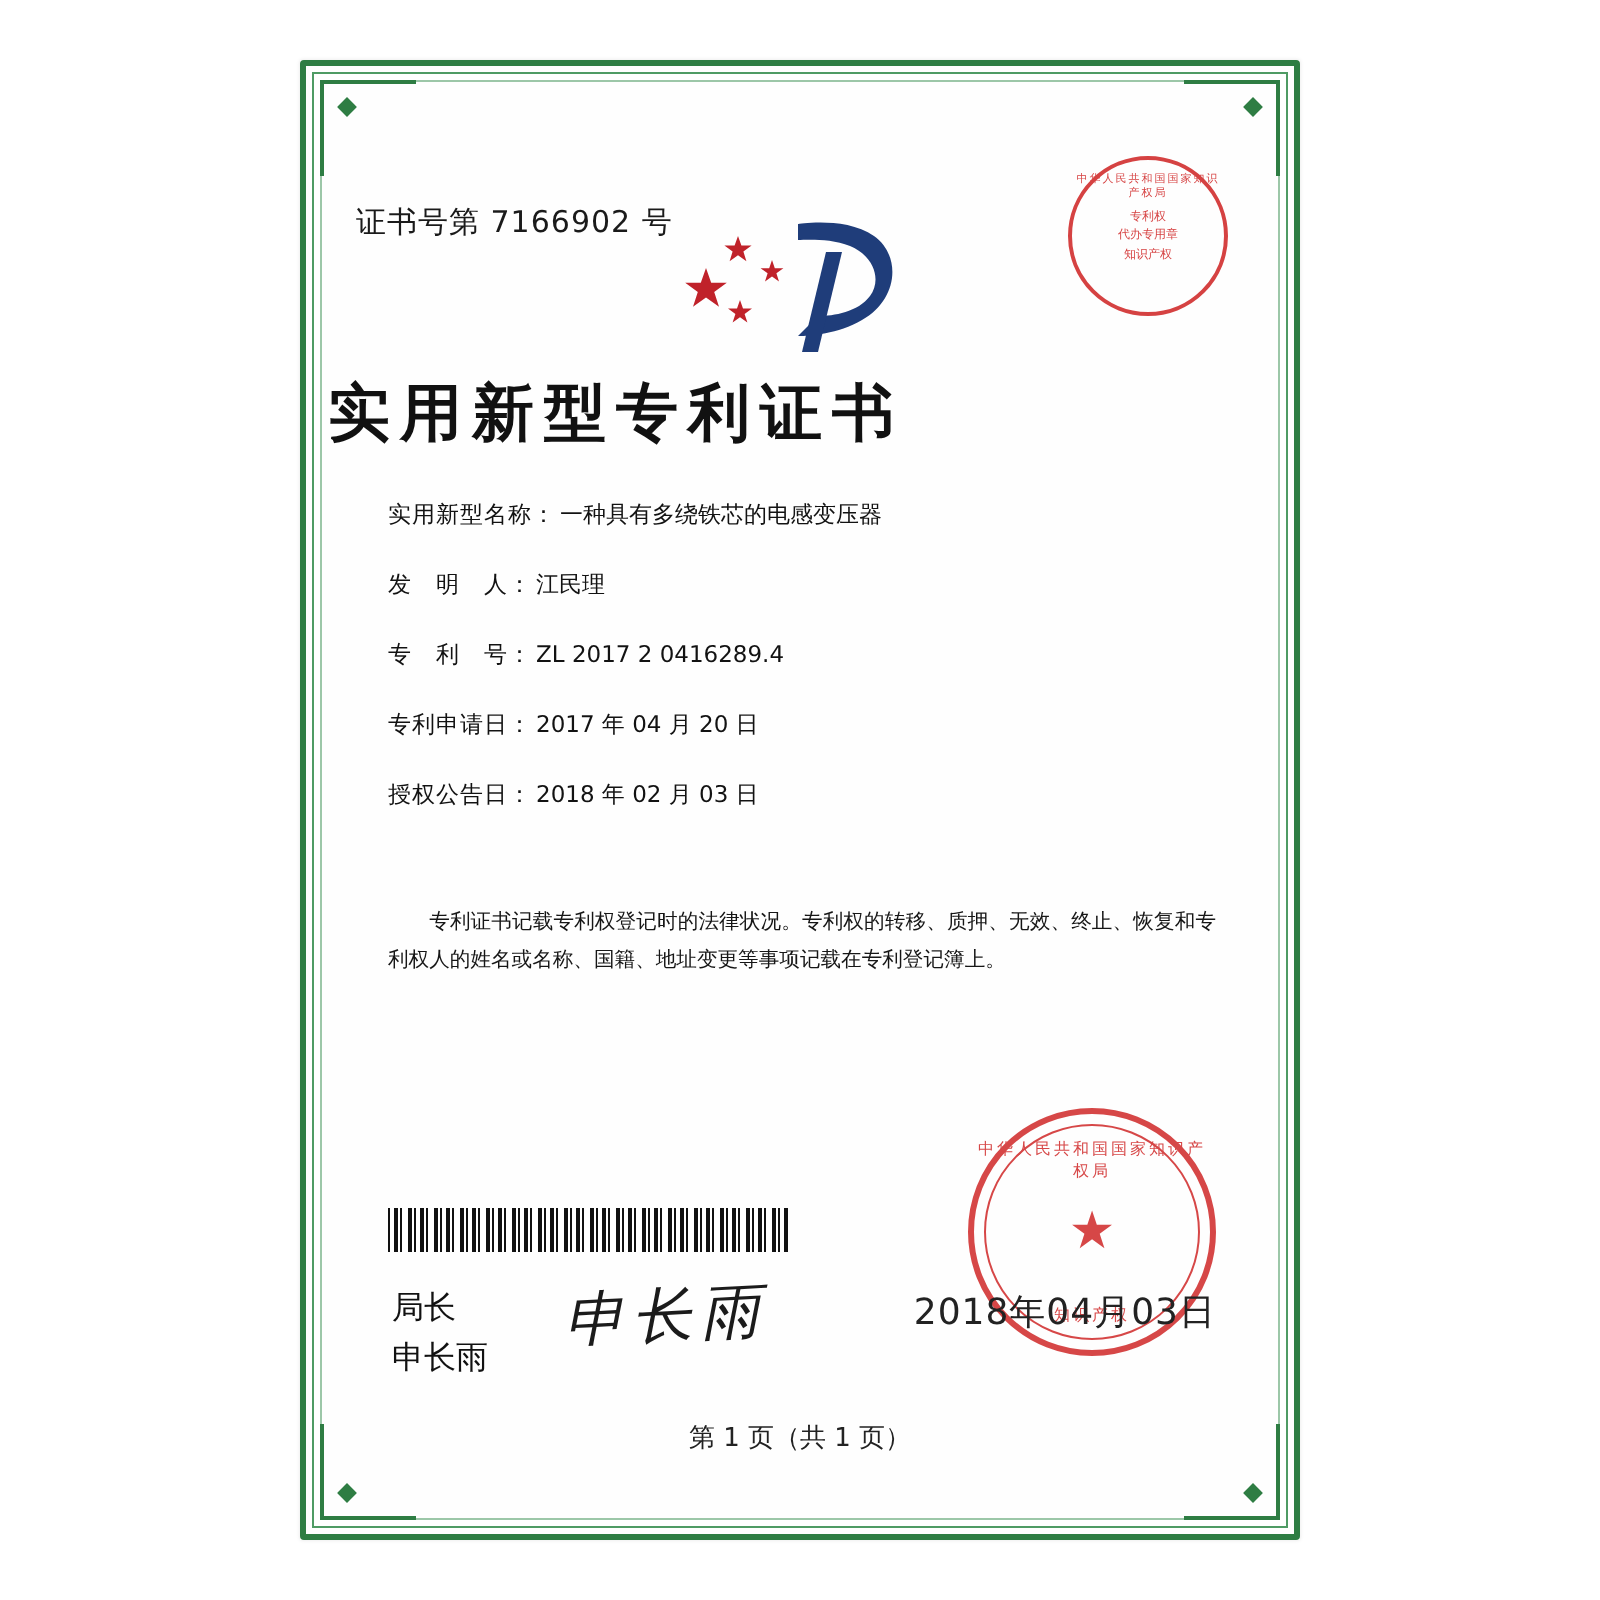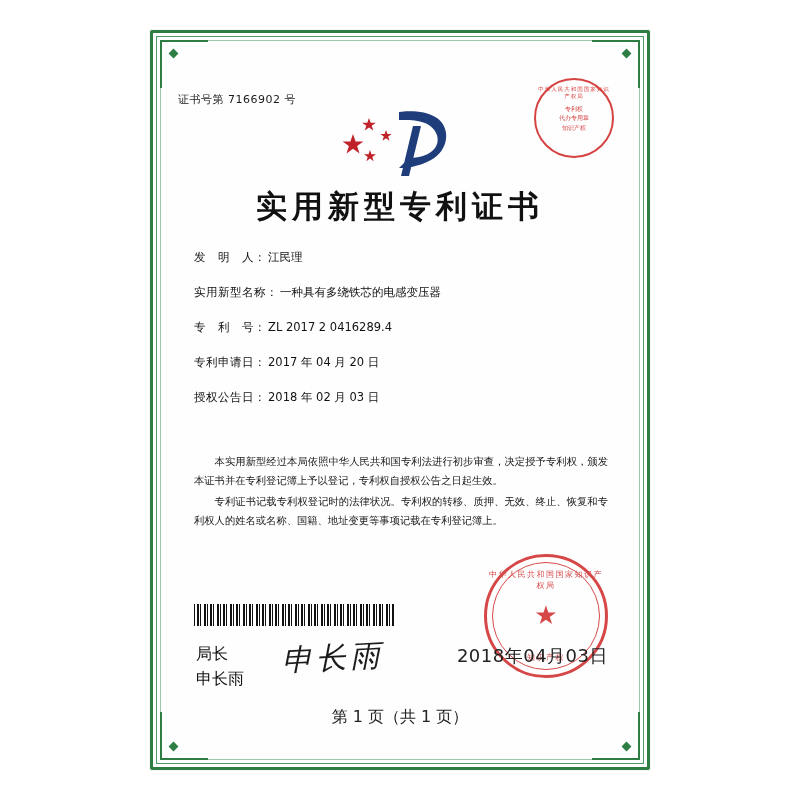--- a/index.html
+++ b/index.html
@@ -68,22 +68,22 @@
 
   .content {
     position: absolute;
     left: 14px; top: 14px; right: 14px; bottom: 14px;
   }
 
   
   .cert-no {
     position: absolute;
     left: 14px;
-    top: 48px;
-    font-size: 11px;
+    top: 58px;
+    font-size: 15px;
     color: #1a1a1a;
     letter-spacing: 0.5px;
     font-family: "DejaVu Sans", sans-serif;
   }
 
   
   .emblem {
     position: absolute;
     left: 175px;
     top: 60px;
@@ -123,21 +123,21 @@
     text-align: center;
     font-size: 5.5px;
     letter-spacing: 1px;
   }
 
   
   .title {
     position: absolute;
     left: 0; right: 0;
     top: 142px;
-    text-align: center;
+    text-align: left;
     font-size: 31px;
     font-weight: bold;
     letter-spacing: 5px;
     color: #111;
     font-family: "DejaVu Sans", sans-serif;
   }
 
   
   .fields {
     position: absolute;
@@ -257,21 +257,21 @@
     font-family: "DejaVu Sans", sans-serif;
     letter-spacing: 0.5px;
   }
 
   
   .footer {
     position: absolute;
     left: 0; right: 0;
     bottom: 28px;
     text-align: center;
-    font-size: 16px;
+    font-size: 13px;
     color: #222;
     font-family: "DejaVu Sans", sans-serif;
   }
 </style>
 </head>
 <body>
 
 <div id="page">
   <div class="sheet">
 
@@ -311,38 +311,37 @@
           <div>专利权</div>
           <div>代办专用章</div>
           <div>知识产权</div>
         </div>
       </div>
 
       <div class="title">实用新型专利证书</div>
 
       <div class="fields">
         <div class="field-row">
+          <span class="lbl">实用新型名称：</span><span class="val">一种具有多绕铁芯的电感变压器</span>
+        </div>
+        <div class="field-row">
           <span class="lbl">发　明　人：</span><span class="val">江民理</span>
         </div>
         <div class="field-row">
-          <span class="lbl">实用新型名称：</span><span class="val">一种具有多绕铁芯的电感变压器</span>
-        </div>
-        <div class="field-row">
           <span class="lbl">专　利　号：</span><span class="val">ZL 2017 2 0416289.4</span>
         </div>
         <div class="field-row">
           <span class="lbl">专利申请日：</span><span class="val">2017 年 04 月 20 日</span>
         </div>
         <div class="field-row">
           <span class="lbl">授权公告日：</span><span class="val">2018 年 02 月 03 日</span>
         </div>
       </div>
 
       <div class="body-text">
-        <p>本实用新型经过本局依照中华人民共和国专利法进行初步审查，决定授予专利权，颁发本证书并在专利登记簿上予以登记，专利权自授权公告之日起生效。</p>
         <p>专利证书记载专利权登记时的法律状况。专利权的转移、质押、无效、终止、恢复和专利权人的姓名或名称、国籍、地址变更等事项记载在专利登记簿上。</p>
       </div>
 
       <div class="barcode"></div>
 
       <div class="sig-block">
         <div>局长</div>
         <div>申长雨</div>
       </div>
       <div class="sig-hand">申长雨</div>

